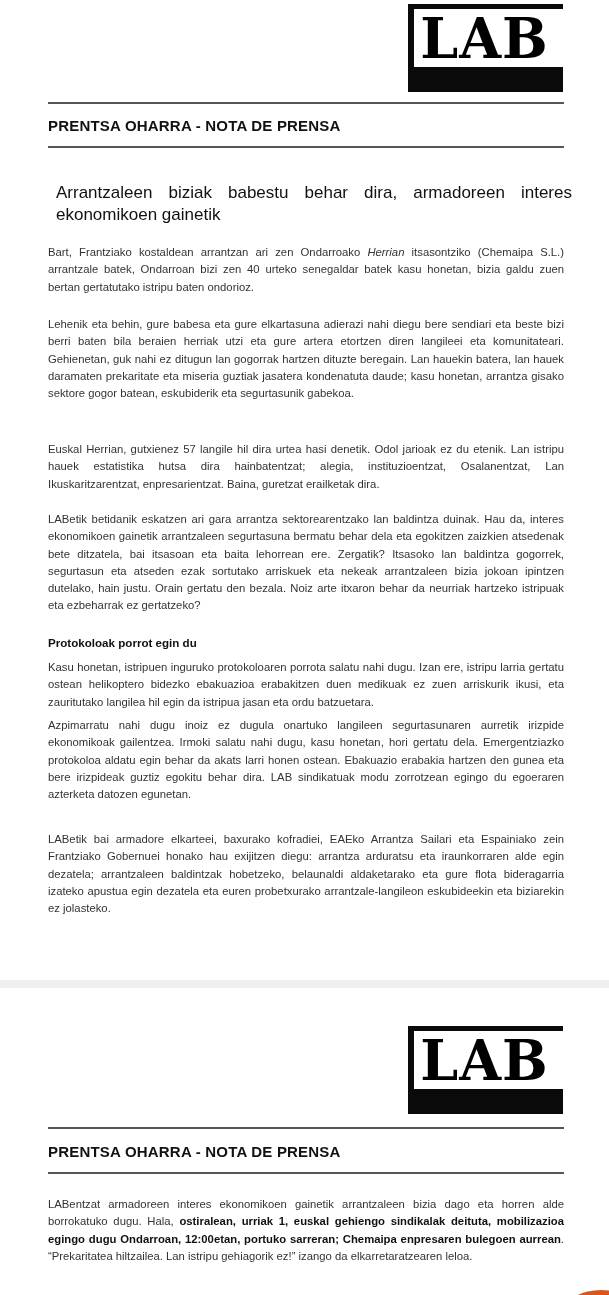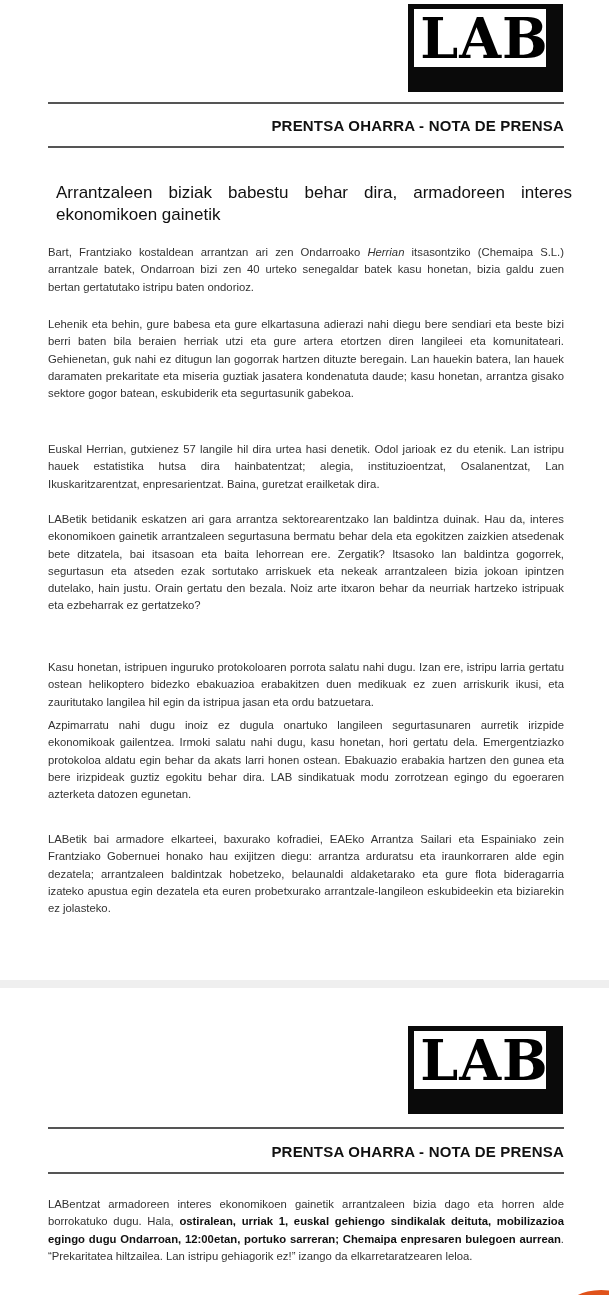--- a/index.html
+++ b/index.html
@@ -3,29 +3,29 @@
   <meta charset="utf-8">
   <style>
     html, body { margin: 0; padding: 0; background: #ffffff; }
     body { width: 609px; height: 1295px; position: relative; overflow: hidden;
            font-family: "Liberation Sans", "DejaVu Sans", sans-serif; color: #1a1a1a; }
     .page { position: absolute; left: 0; width: 609px; background: #fff; }
     .page1 { top: 0; height: 980px; }
     .page-gap { position: absolute; left: 0; top: 980px; width: 609px; height: 8px; background: #efefef; }
 
     .logo { position: absolute; left: 408px; width: 155px; height: 88px; background: #0a0a0a; }
-    .logo .box { position: absolute; left: 6px; top: 5px; width: 132px; height: 58px; background: #fff; }
+    .logo .box { position: absolute; left: 6px; top: 5px; width: 116px; height: 58px; background: #fff; padding-left: 48px; }
     .logo .txt { position: absolute; left: 0; top: 0; width: 141px; height: 58px; line-height: 58px;
                  text-align: center; font-family: "DejaVu Serif", serif; font-weight: bold;
                  font-size: 54px; letter-spacing: 1px; color: #000; transform: scaleY(1.05); }
     .logo1 { top: 4px; }
     .logo2 { top: 1026px; }
 
     .rule { position: absolute; left: 48px; width: 516px; height: 2px; background: #555; }
-    .hdr { position: absolute; left: 48px; width: 516px; text-align: right;
+    .hdr { position: absolute; left: 48px; width: 516px; text-align: left;
            font-weight: bold; font-size: 15px; letter-spacing: 0.2px; color: #111; }
 
     .title { position: absolute; left: 56px; top: 182px; width: 516px;
              font-size: 17px; line-height: 22px; color: #111; text-align: justify; text-align-last: left; }
 
     .p { position: absolute; left: 48px; width: 516px; font-size: 11.3px; line-height: 17.3px;
          color: #333; text-align: justify; }
     .p em { font-style: italic; }
     .sub { position: absolute; left: 48px; width: 516px; font-size: 11.6px; font-weight: bold;
            line-height: 17px; color: #111; }
@@ -47,20 +47,21 @@
   <div class="hdr" style="top:117px">PRENTSA OHARRA - NOTA DE PRENSA</div>
   <div class="rule" style="top:146px"></div>
 
   <div class="title">Arrantzaleen biziak babestu behar dira, armadoreen interes ekonomikoen gainetik</div>
 
   <div class="p" style="top:244px"><span>Bart, Frantziako kostaldean arrantzan ari zen Ondarroako </span><em>Herrian</em><span> itsasontziko (Chemaipa S.L.) arrantzale batek, Ondarroan bizi zen 40 urteko senegaldar batek kasu honetan, bizia galdu zuen bertan gertatutako istripu baten ondorioz.</span></div>
 
   <div class="p" style="top:316px">Lehenik eta behin, gure babesa eta gure elkartasuna adierazi nahi diegu bere sendiari eta beste bizi berri baten bila beraien herriak utzi eta gure artera etortzen diren langileei eta komunitateari. Gehienetan, guk  nahi ez ditugun lan gogorrak hartzen dituzte beregain. Lan hauekin batera, lan hauek daramaten prekaritate eta miseria guztiak jasatera kondenatuta daude; kasu honetan, arrantza gisako sektore gogor batean, eskubiderik eta segurtasunik gabekoa.</div>
   <div class="p" style="top:441px">Euskal Herrian, gutxienez 57 langile hil dira urtea hasi denetik. Odol jarioak ez du etenik. Lan istripu hauek estatistika hutsa dira hainbatentzat; alegia, instituzioentzat, Osalanentzat, Lan Ikuskaritzarentzat, enpresarientzat. Baina, guretzat erailketak dira.</div>
   <div class="p" style="top:511px">LABetik betidanik eskatzen ari gara arrantza sektorearentzako lan baldintza duinak. Hau da, interes ekonomikoen gainetik arrantzaleen segurtasuna bermatu behar dela eta egokitzen zaizkien atsedenak bete ditzatela, bai itsasoan eta baita lehorrean ere. Zergatik? Itsasoko lan baldintza gogorrek, segurtasun eta atseden ezak sortutako arriskuek eta nekeak arrantzaleen bizia jokoan ipintzen dutelako, hain justu. Orain gertatu den bezala. Noiz arte itxaron behar da neurriak hartzeko istripuak eta ezbeharrak ez gertatzeko?</div>
+  <div class="sub" style="top:634px">Protokoloak porrot egin du</div>
   <div class="p" style="top:659px">Kasu honetan, istripuen inguruko protokoloaren porrota salatu nahi dugu. Izan ere, istripu larria gertatu ostean helikoptero bidezko ebakuazioa erabakitzen duen medikuak ez zuen arriskurik ikusi, eta zauritutako langilea hil egin da istripua jasan eta ordu batzuetara.</div>
   <div class="p" style="top:717px">Azpimarratu nahi dugu inoiz ez dugula onartuko langileen segurtasunaren aurretik irizpide ekonomikoak gailentzea. Irmoki salatu nahi dugu, kasu honetan, hori gertatu dela. Emergentziazko protokoloa aldatu egin behar da akats larri honen ostean. Ebakuazio erabakia hartzen den gunea eta bere irizpideak guztiz egokitu behar dira. LAB sindikatuak modu zorrotzean egingo du egoeraren azterketa datozen egunetan.</div>
   <div class="p" style="top:831px">LABetik bai armadore elkarteei,  baxurako kofradiei, EAEko Arrantza Sailari eta Espainiako zein Frantziako Gobernuei honako hau exijitzen diegu: arrantza arduratsu eta iraunkorraren alde egin dezatela; arrantzaleen baldintzak hobetzeko, belaunaldi aldaketarako eta gure flota bideragarria izateko apustua egin dezatela eta euren probetxurako arrantzale-langileon eskubideekin eta biziarekin ez jolasteko.</div>
 </div>
 
 <div class="page-gap"></div>
 
 <div class="logo logo2">
   <div class="box">
       <div class="txt">LAB</div>

